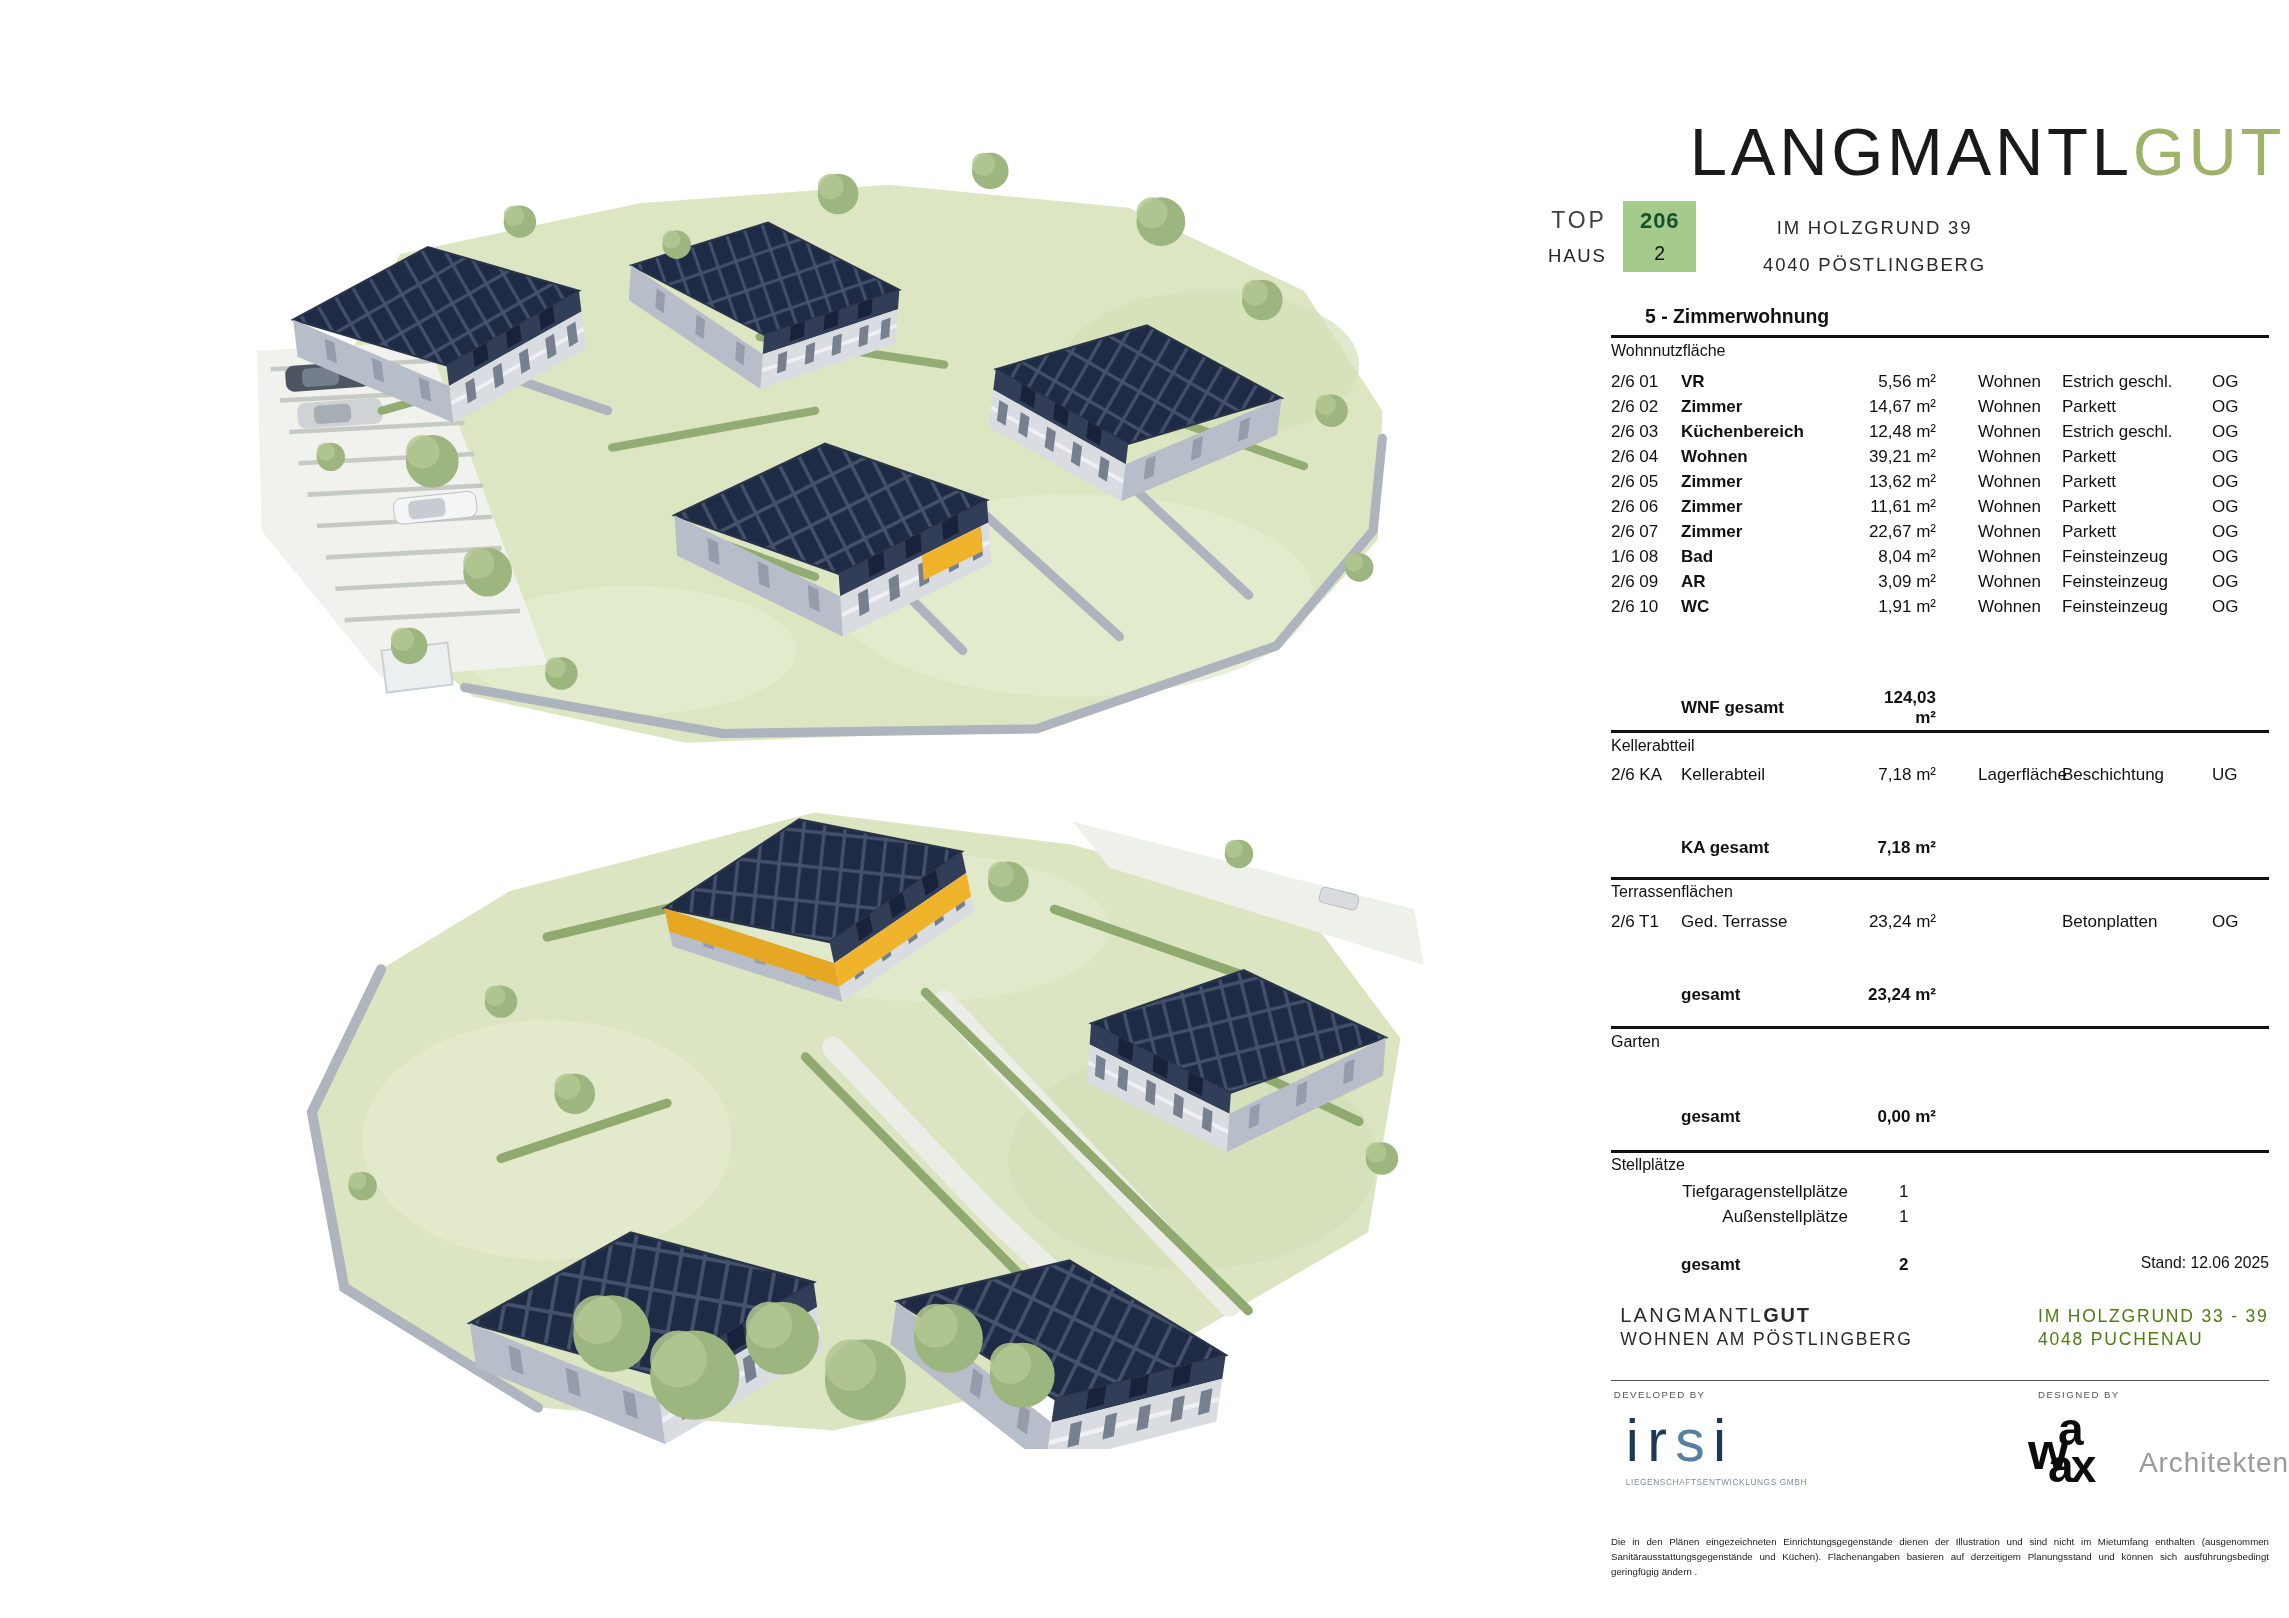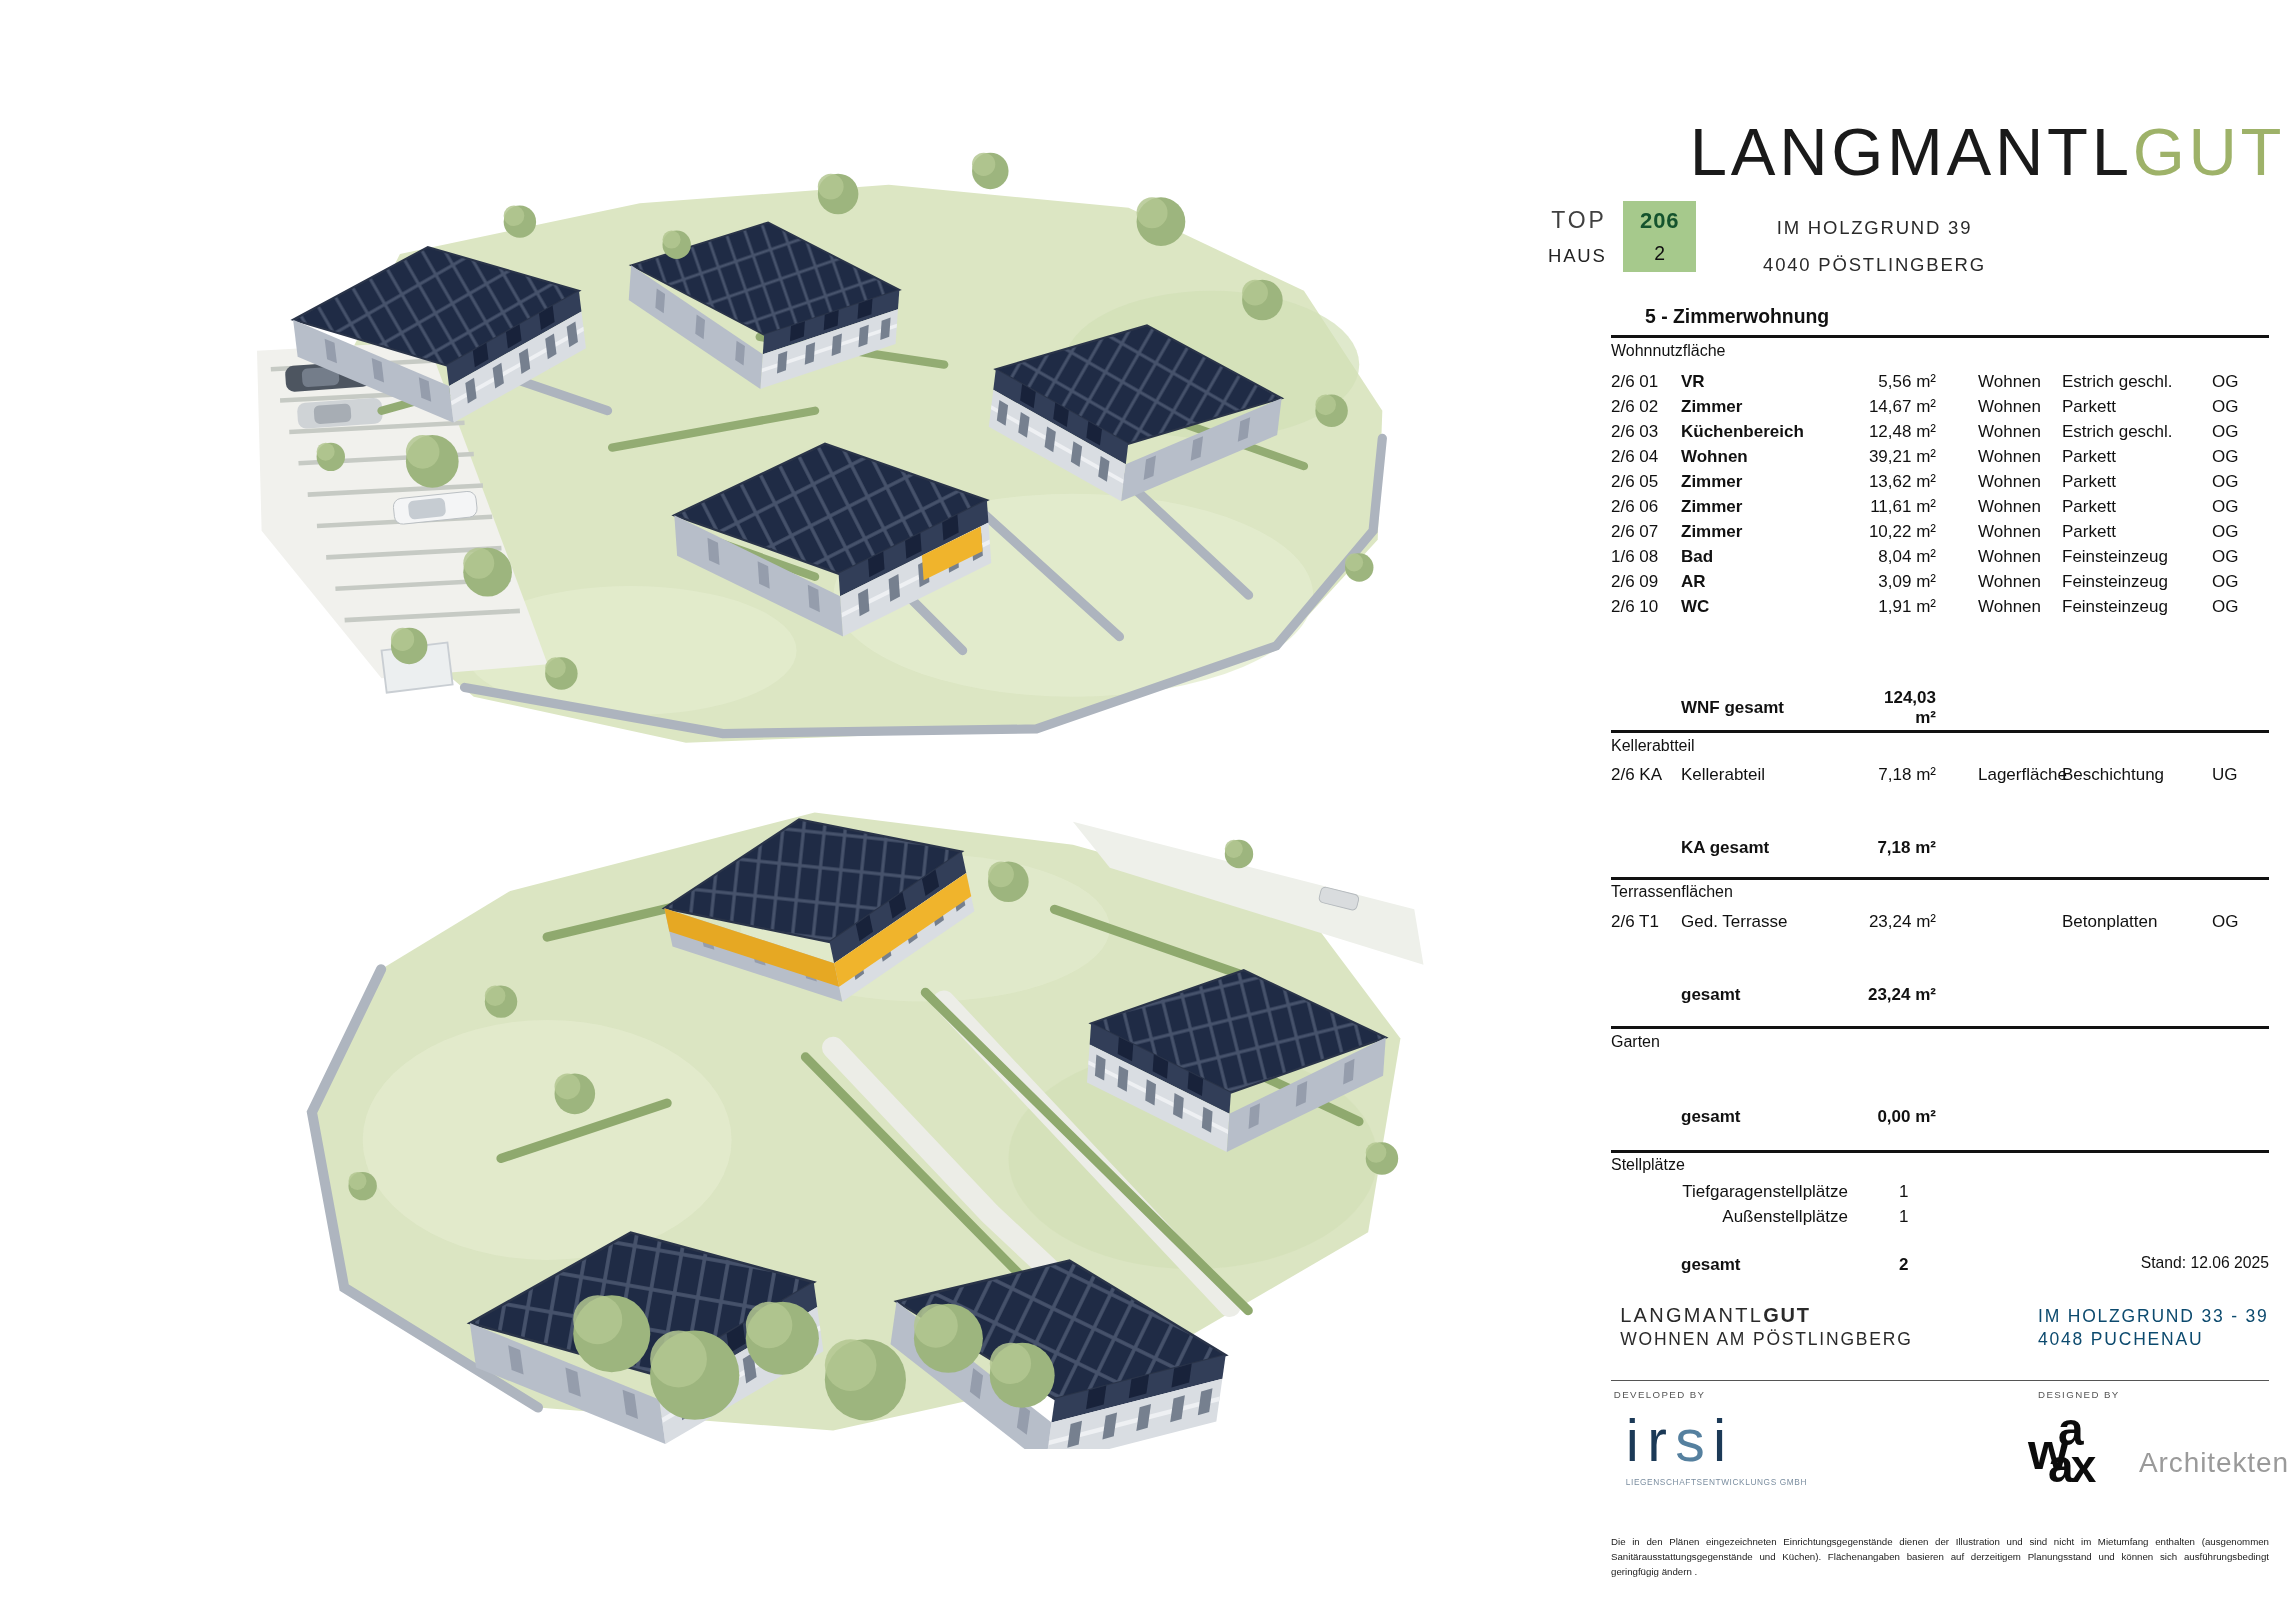--- a/index.html
+++ b/index.html
@@ -54,21 +54,21 @@
   .p-val { padding-left:51px; }
   .prow-total { display:grid; grid-template-columns:237px 1fr; height:25px; align-items:center; font-size:17px; position:relative; }
   .prow-total .p-label { text-align:left; padding-left:70px; font-weight:bold; }
   .prow-total .p-val { font-weight:bold; }
   .stand { position:absolute; right:0; top:1.8px; font-size:15.7px; font-weight:normal; color:#111; }
 
   .f-brand { top:1183px; left:9.2px; font-weight:100; color:#2a2a2a; }
   .f-brand .l1 { font-size:20px; letter-spacing:2.3px; line-height:24px; white-space:nowrap; }
   .f-brand .l1 b { font-weight:bold; letter-spacing:1.8px; }
   .f-brand .l2 { font-size:17.5px; letter-spacing:1.8px; line-height:24px; white-space:nowrap; }
-  .f-addr { top:1185px; left:427px; font-weight:100; color:#0c4a6e; }
+  .f-addr { top:1185px; left:427px; font-weight:100; color:#4d7c0f; }
   .f-addr div { font-size:17.5px; letter-spacing:1.8px; line-height:23px; white-space:nowrap; }
 
   .credit { font-size:9.7px; letter-spacing:1.4px; color:#555; }
   .credit.dev { top:1269px; left:2.8px; }
   .credit.des { top:1269px; left:427px; }
 
   .irsi { top:1292px; left:14.8px; width:203px; }
   .irsi-word { font-size:59px; letter-spacing:8.3px; line-height:59px; font-weight:100; }
   .irsi-word .n { color:#1C3A57; }
   .irsi-word .s { color:#55809F; }
@@ -356,21 +356,21 @@
           <span class="c-name">Zimmer</span>
           <span class="c-area">11,61 m²</span>
           <span class="c-zone">Wohnen</span>
           <span class="c-finish">Parkett</span>
           <span class="c-floor">OG</span>
         </div>
 
         <div class="trow">
           <span class="c-nr">2/6 07</span>
           <span class="c-name">Zimmer</span>
-          <span class="c-area">10,22 m²</span>
+          <span class="c-area">22,67 m²</span>
           <span class="c-zone">Wohnen</span>
           <span class="c-finish">Parkett</span>
           <span class="c-floor">OG</span>
         </div>
 
         <div class="trow">
           <span class="c-nr">1/6 08</span>
           <span class="c-name">Bad</span>
           <span class="c-area">8,04 m²</span>
           <span class="c-zone">Wohnen</span>

